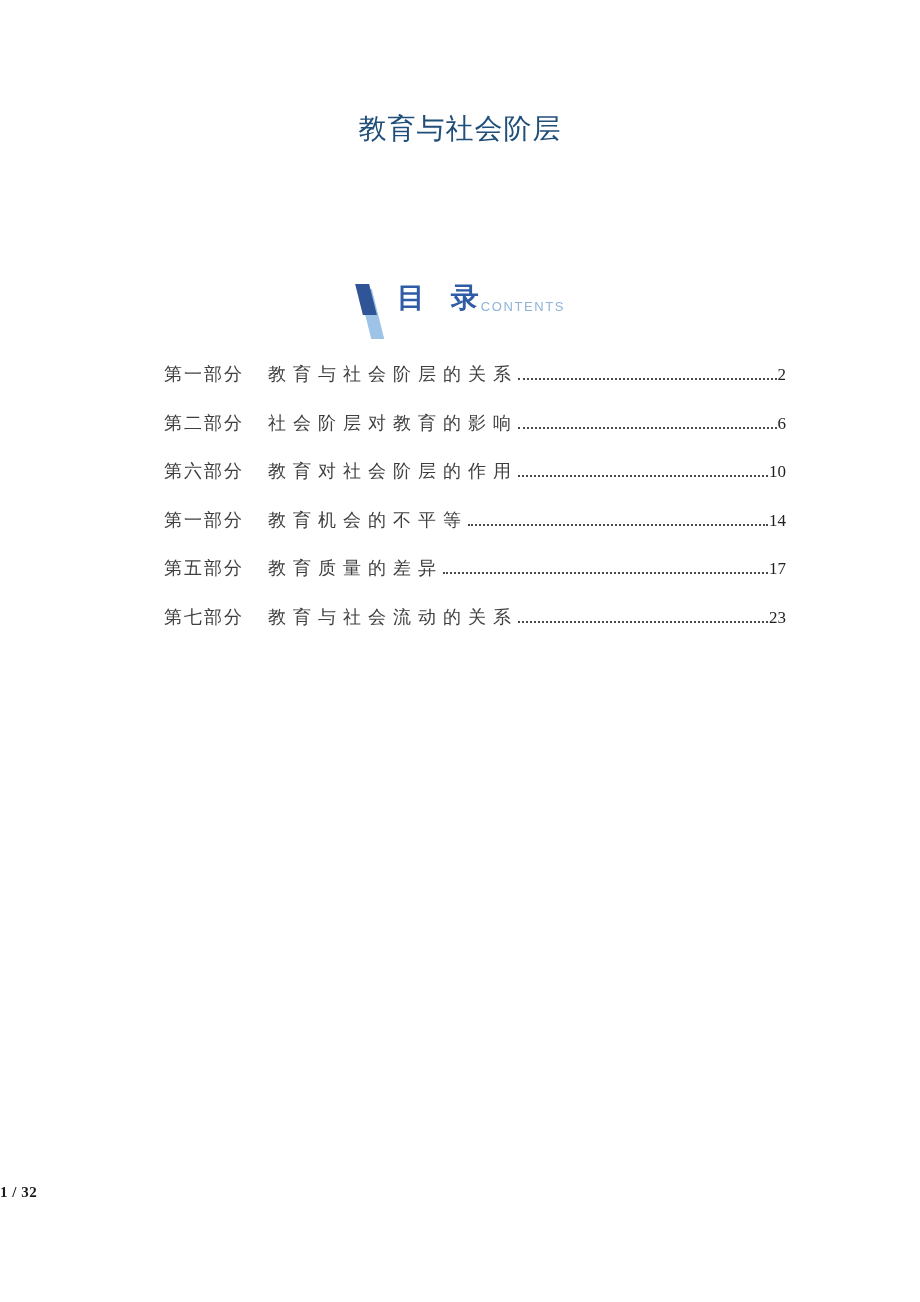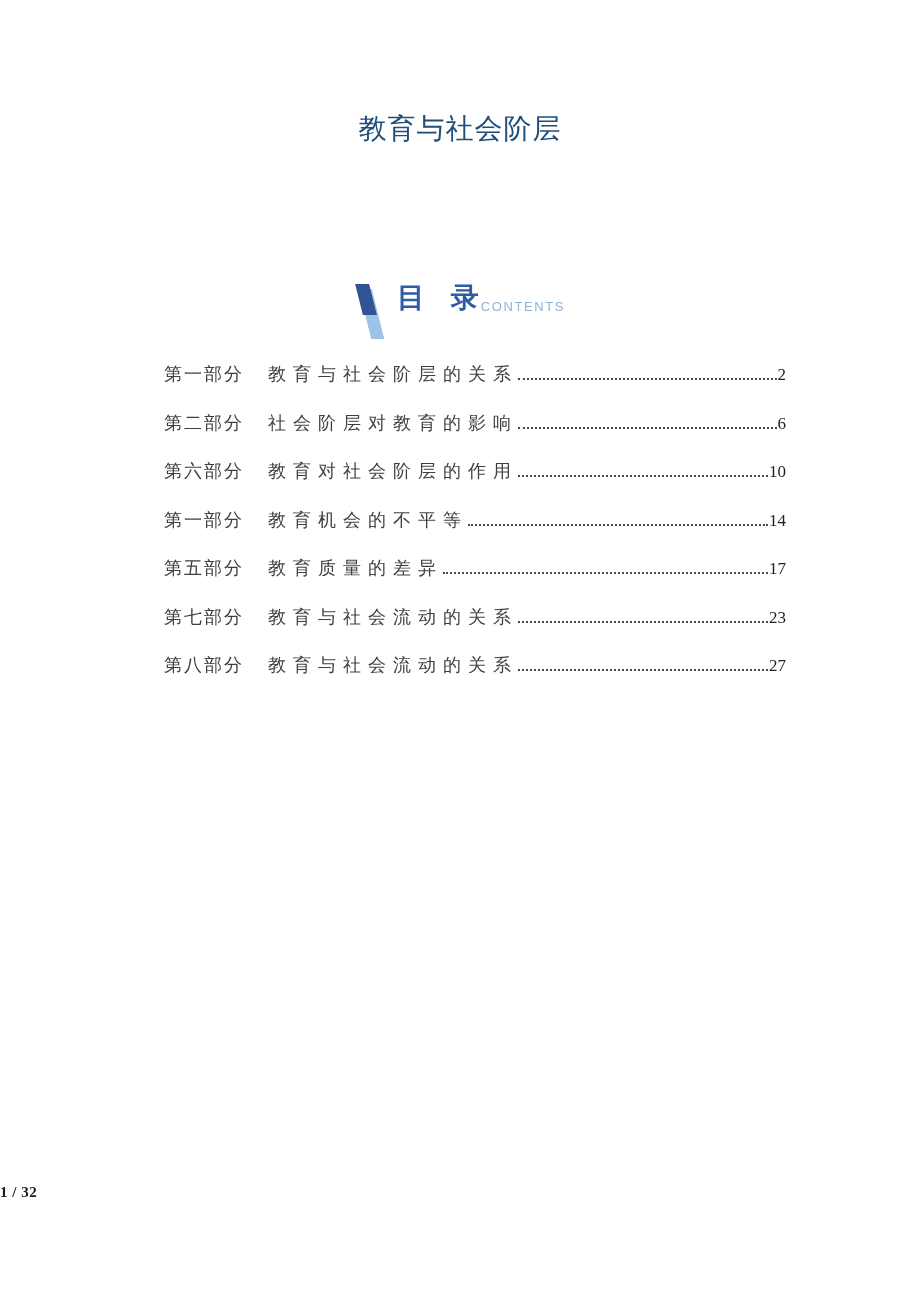--- a/index.html
+++ b/index.html
@@ -176,24 +176,18 @@
     </div>
 
 
     <div class="toc-row">
       <span class="toc-part">第七部分</span>
       <span class="toc-title-text">教育与社会流动的关系</span>
       <span class="toc-dots"></span>
       <span class="toc-page">23</span>
     </div>
 
-    <div class="toc-row">
-      <span class="toc-part">第八部分</span>
-      <span class="toc-title-text">教育与社会流动的关系</span>
-      <span class="toc-dots"></span>
-      <span class="toc-page">27</span>
-    </div>
 
   </div>
 
   <div class="page-footer">1 / 32</div>
 
 </div>
 
 </body></html>

